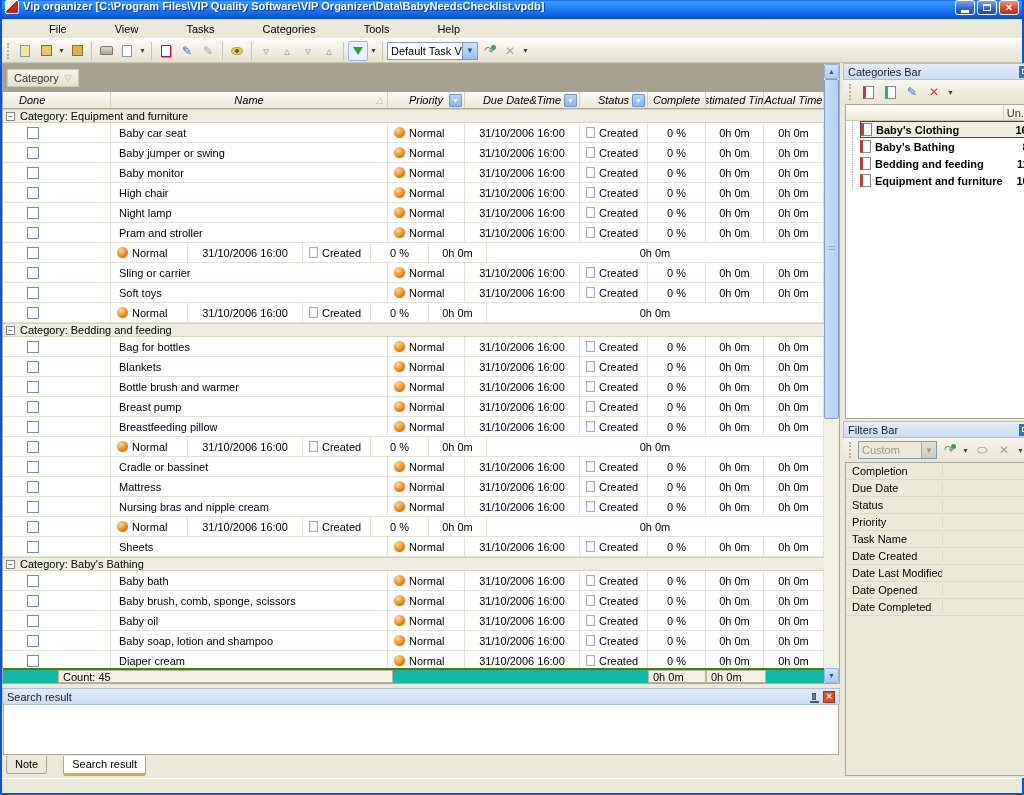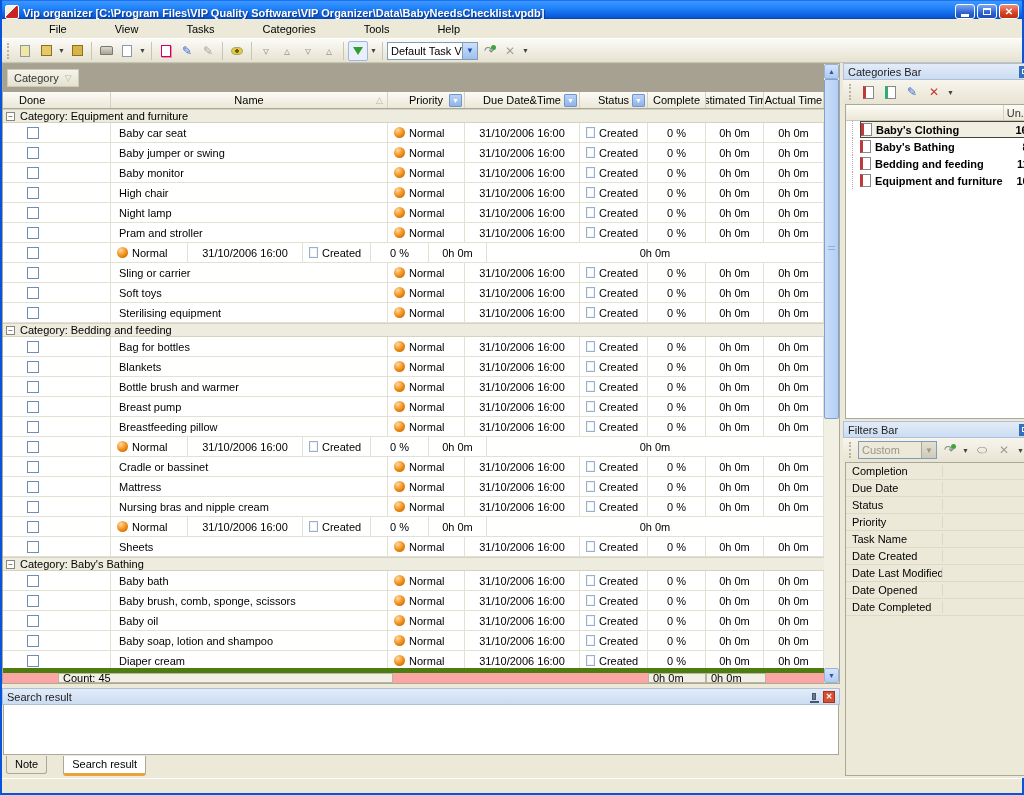--- a/index.html
+++ b/index.html
@@ -7,21 +7,21 @@
   body {
     font-family:"Liberation Sans", sans-serif;
     font-size:11px;
     color:#000;
     background:#ECE9D8;
   }
   .window { width:1024px; height:795px; display:flex; flex-direction:column;
             border-left:2px solid #0855DD; border-right:2px solid #0855DD; border-bottom:2px solid #0855DD; }
 
   
-  .titlebar { height:19px; flex:0 0 19px; display:flex; align-items:flex-end; padding:0 3px;
+  .titlebar { height:19px; flex:0 0 19px; display:flex; align-items:flex-start; padding:0 3px;
     background:linear-gradient(180deg,#0A62F1 0%,#3D95FF 8%,#2285FB 40%,#0A5BDC 88%,#0547B2 100%); }
   .app-icon { width:14px; height:14px; margin-right:4px; border-radius:2px;
     background:linear-gradient(135deg,#f6f2e6 0 45%,#cc2222 45% 100%); border:1px solid #fff; flex:0 0 14px; }
   .title-text { color:#fff; font-weight:bold; font-size:11px; text-shadow:1px 1px 1px #0a3580;
     white-space:nowrap; overflow:hidden; flex:1; }
   .winbtns { display:flex; gap:2px; }
   .winbtn { width:20px; height:15px; border-radius:3px; border:1px solid #fff; display:flex; align-items:center;
     justify-content:center; color:#fff; font-size:9px; font-weight:bold;
     background:linear-gradient(180deg,#7AA7F0,#2F63D0 60%,#1D4DBA); }
   .winbtn.close { background:linear-gradient(180deg,#F09078,#D84124 60%,#B92F10); }
@@ -64,21 +64,21 @@
   
   .table-region { height:621px; flex:0 0 621px; display:flex; }
   .task-table { flex:1; display:flex; flex-direction:column; border:1px solid #ACA899; border-right:none; min-width:0; }
   .groupby-bar { height:28px; flex:0 0 28px; background:#A6A190; display:flex; align-items:center; padding-left:4px; }
   .groupby-btn { height:18px; background:linear-gradient(180deg,#F6F4EA,#E4E1CF); border:1px solid #CDCaB6; display:flex;
     align-items:center; padding:0 6px; gap:6px; color:#333; }
   .sort-tri { color:#B9B5A2; font-size:9px; }
   .thead { height:17px; flex:0 0 17px; display:flex; background:linear-gradient(180deg,#FCFBF6,#EBE8D7);
     border-bottom:1px solid #ACA899; }
   .th { display:flex; align-items:center; justify-content:center; border-right:1px solid #D5D2BF; position:relative;
-    white-space:nowrap; overflow:hidden; }
+    white-space:nowrap; overflow:hidden;font-style:italic; }
   .th.left { justify-content:flex-start; padding-left:16px; }
   .dd-btn { width:13px; height:13px; margin-left:4px; background:linear-gradient(180deg,#BCD4F6,#8FB4E8); border:1px solid #6F96CE;
     color:#fff; font-size:7px; display:flex; align-items:center; justify-content:center; border-radius:1px; }
   .th .dd-btn { position:absolute; right:2px; }
   .c-done{width:108px;flex:0 0 108px;} .c-name{width:277px;flex:0 0 277px;} .c-priority{width:77px;flex:0 0 77px;}
   .c-due{width:115px;flex:0 0 115px;} .c-status{width:68px;flex:0 0 68px;} .c-complete{width:58px;flex:0 0 58px;}
   .c-est{width:58px;flex:0 0 58px;} .c-act{flex:1;}
   .tbody { flex:1; overflow:hidden; background:#fff; }
   .group-row { height:14px; display:flex; align-items:center; background:#EEECDF; border-bottom:1px solid #D5D2BF;
     border-top:1px solid #D5D2BF; padding-left:3px; gap:5px; }
@@ -87,21 +87,21 @@
   .task-row { height:20px; display:flex; border-bottom:1px solid #E3E1D4; background:#fff; }
   .cell { display:flex; align-items:center; border-right:1px solid #E3E1D4; overflow:hidden; white-space:nowrap; }
   .cell.center { justify-content:center; }
   .cell.c-done { justify-content:flex-start; padding-left:24px; }
   .cell.c-name { padding-left:8px; }
   .cell.c-priority, .cell.c-status { padding-left:6px; gap:4px; }
   .checkbox { width:12px; height:12px; border:1px solid #6E8DB0; background:#fff; }
   .prio-ball { width:11px; height:11px; border-radius:50%; flex:0 0 11px;
     background:radial-gradient(circle at 35% 30%,#FFD9A0,#F08A10 55%,#B35D00); }
   .doc-ic { width:9px; height:11px; background:#fff; border:1px solid #9AB0C8; flex:0 0 9px; position:relative; box-shadow:inset 0 0 0 1px #eef3fa; }
-  .tfoot { height:15px; flex:0 0 15px; display:flex; background:#fca5a5; border-top:5px solid #4d7c0f; align-items:stretch; }
+  .tfoot { height:15px; flex:0 0 15px; display:flex; background:#14b8a6; border-top:2px solid #4d7c0f; align-items:stretch; }
   .fcell { border:1px solid #B9B5A2; background:#F2F0E4; display:flex; align-items:center; padding:0 4px; }
   .fcount { width:335px; margin-left:55px; }
   .fest { width:58px; margin-left:255px; }
   .fact { width:60px; }
 
   
   .vscroll { width:16px; flex:0 0 16px; background:#F2F0E3; border:1px solid #ACA899; border-left:none;
     display:flex; flex-direction:column; }
   .sbtn { height:15px; flex:0 0 15px; background:linear-gradient(180deg,#D6E4F9,#AFCBF2); border:1px solid #96B2E0; border-radius:2px;
     color:#2B57A8; font-size:7px; display:flex; align-items:center; justify-content:center; }
@@ -454,21 +454,20 @@
                   <span>Created</span>
                 </div>
     <div class="cell c-complete center">0 %</div>
     <div class="cell c-est center">0h 0m</div>
     <div class="cell c-act center">0h 0m</div>
   </div>
               <div class="task-row">
     <div class="cell c-done">
                   <span class="checkbox"></span>
                 </div>
-    <div class="cell c-name">Sterilising equipment</div>
     <div class="cell c-priority">
                   <span class="prio-ball"></span>
                   <span>Normal</span>
                 </div>
     <div class="cell c-due center">31/10/2006 16:00</div>
     <div class="cell c-status">
                   <span class="doc-ic"></span>
                   <span>Created</span>
                 </div>
     <div class="cell c-complete center">0 %</div>

